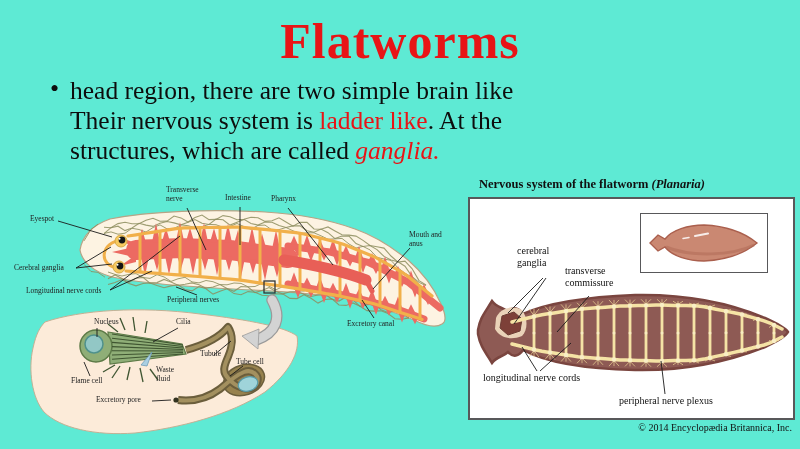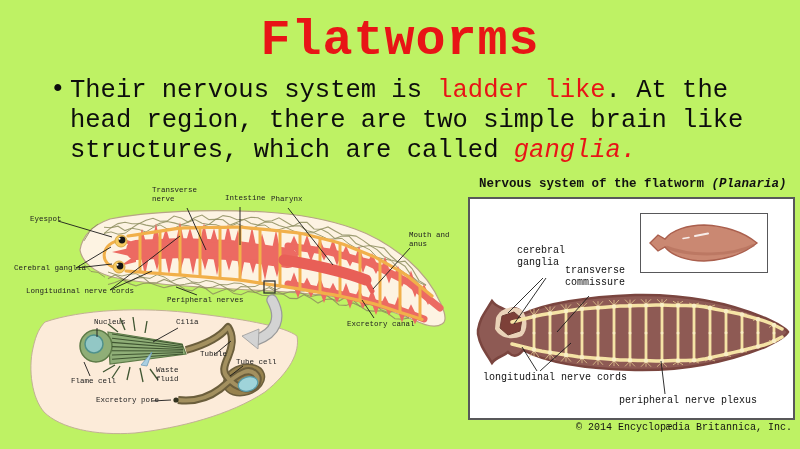--- a/index.html
+++ b/index.html
@@ -1,18 +1,18 @@
 <!DOCTYPE html>
 <html><head>
 <meta charset="utf-8">
 <style>
   :root{ --red:#e81416; }
   html,body{margin:0;padding:0;background:#fff;}
-  .slide{position:relative;width:800px;height:449px;background:#bef264;overflow:hidden;
-         font-family:Liberation Mono, monospace;}
+  .slide{position:relative;width:800px;height:449px;background:#5eead4;overflow:hidden;
+         font-family:Liberation Serif, serif;}
   .title{position:absolute;top:12px;left:0;width:100%;text-align:center;
          font-size:50px;font-weight:800;color:var(--red);letter-spacing:1px;}
   .bullet{position:absolute;left:50px;top:76px;width:680px;font-size:25.5px;
           line-height:30px;color:#0d0d0d;}
   .bline{padding-left:20px;white-space:nowrap;}
   .bmark{position:absolute;left:0;top:-2px;font-size:26px;}
   .red{color:var(--red);}
   .it{font-style:italic;}
   .lbl{position:absolute;font-size:7.5px;line-height:1.15;color:#222;}
   .lblR{position:absolute;font-size:10px;line-height:1.18;color:#111;}
@@ -27,22 +27,22 @@
 </style>
 </head>
 <body>
 
 <div class="slide">
 
   <div class="title">Flatworms</div>
 
   <div class="bullet">
     <span class="bmark">•</span>
+    <div class="bline">head region, there are two simple brain like</div>
     <div class="bline"><span>Their nervous system is </span><span class="red">ladder like</span><span>. At the</span></div>
-    <div class="bline">head region, there are two simple brain like</div>
     <div class="bline"><span>structures, which are called </span><span class="red it">ganglia.</span></div>
   </div>
 
   <svg id="svgL" style="left:0;top:175px" width="465" height="274" viewBox="0 175 465 274" preserveAspectRatio="none">
 
     <path d="M80,250 C82,238 90,226 110,219 C150,211 210,209 265,212 C300,214 330,220 355,229
          C375,236 392,247 408,260 C422,272 434,288 441,304 C446,315 446,322 442,324
          C436,328 426,326 414,320 C396,313 378,306 355,300 C320,293 270,291 215,288
          C165,285 130,281 112,277 C94,272 82,262 80,250 Z" fill="#fdf3e2" stroke="#b7a486" stroke-width="1.2"></path>
     <g id="L-mesh">
@@ -219,21 +219,21 @@
       <line class="ld" x1="214" y1="355" x2="231" y2="341"></line>
       <line class="ld" x1="243" y1="366" x2="230" y2="376"></line>
       <line class="ld" x1="90" y1="376" x2="84" y2="362"></line>
       <line class="ld" x1="152" y1="401" x2="171" y2="400"></line>
     </g>
   </svg>
 
   <div class="lbl" style="left:30px;top:215px">Eyespot</div>
   <div class="lbl" style="left:14px;top:264px">Cerebral ganglia</div>
   <div class="lbl" style="left:26px;top:287px">Longitudinal nerve cords</div>
-  <div class="lbl" style="left:152px;top:186px;width:50px">Transverse nerve</div>
+  <div class="lbl" style="left:166px;top:186px;width:50px">Transverse nerve</div>
   <div class="lbl" style="left:225px;top:194px">Intestine</div>
   <div class="lbl" style="left:271px;top:195px">Pharynx</div>
   <div class="lbl" style="left:409px;top:231px;width:46px">Mouth and anus</div>
   <div class="lbl" style="left:167px;top:296px">Peripheral nerves</div>
   <div class="lbl" style="left:347px;top:320px">Excretory canal</div>
   <div class="lbl" style="left:94px;top:318px">Nucleus</div>
   <div class="lbl" style="left:176px;top:318px">Cilia</div>
   <div class="lbl" style="left:200px;top:350px">Tubule</div>
   <div class="lbl" style="left:236px;top:358px">Tube cell</div>
   <div class="lbl" style="left:156px;top:366px;width:34px">Waste fluid</div>

